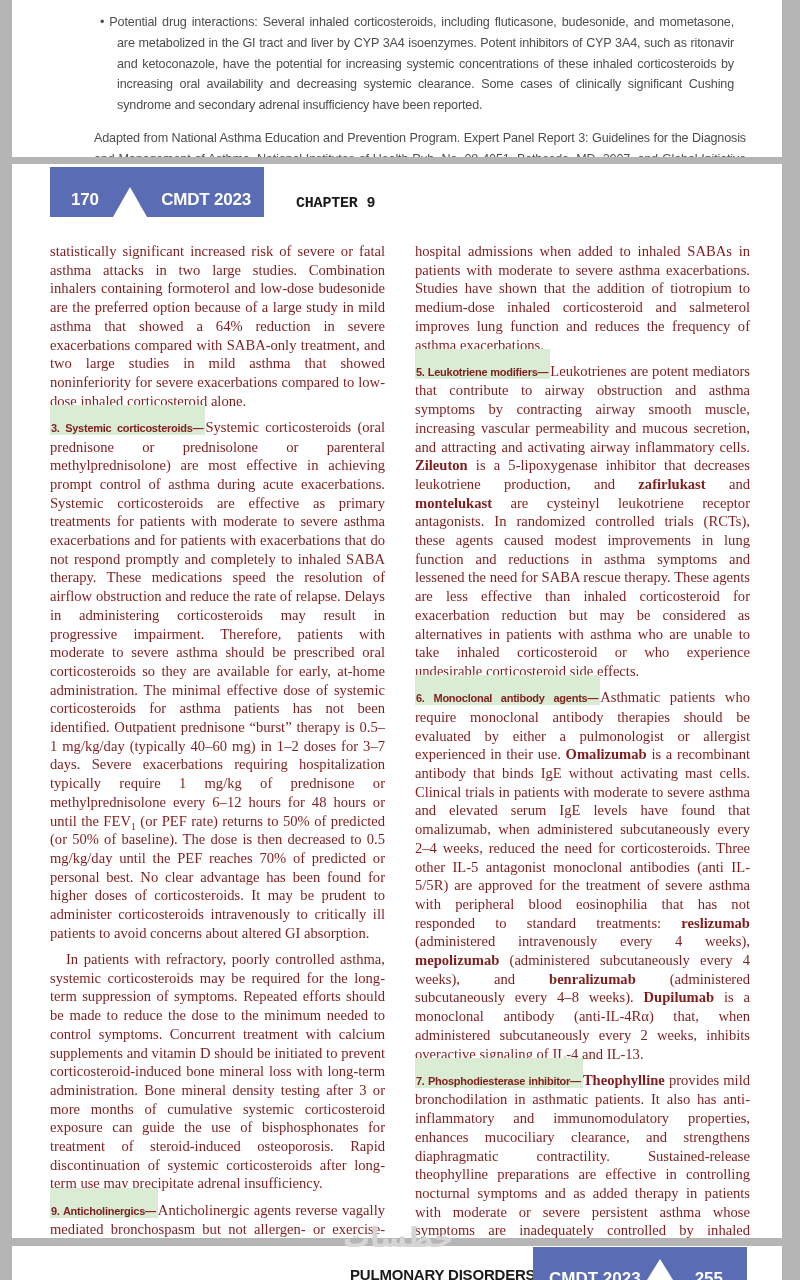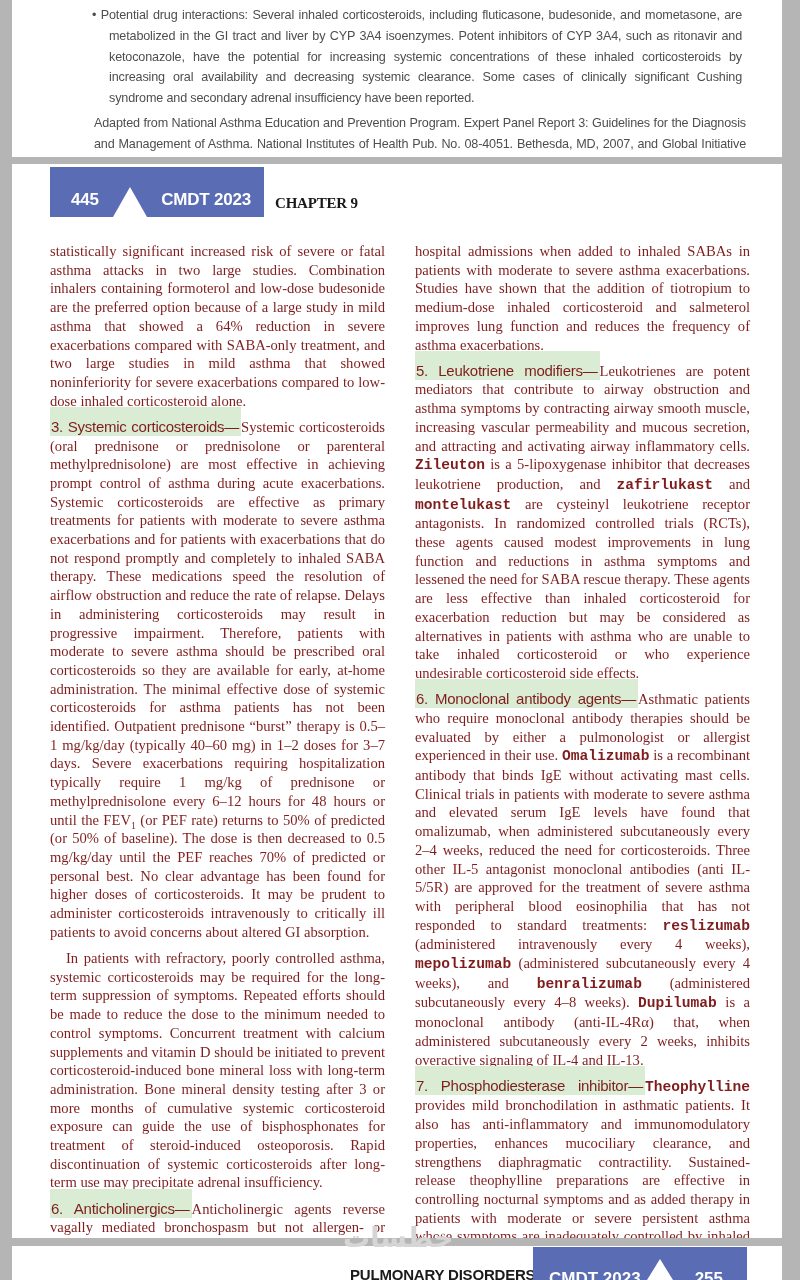--- a/index.html
+++ b/index.html
@@ -4,43 +4,43 @@
 <style>
   html,body{margin:0;padding:0;}
   body{background:#b5b5b5;font-family:"Liberation Serif",serif;}
   #canvas{position:relative;width:800px;height:1280px;overflow:hidden;background:#b5b5b5;}
   .page{position:absolute;left:12px;width:770px;background:#fff;}
   
   #page-prev{top:0;height:157px;overflow:hidden;}
   .topnote{font-family:"Liberation Sans",sans-serif;font-size:12.6px;line-height:20.8px;
            color:#4e4e4e;letter-spacing:-0.15px;text-align:justify;}
   .topnote-wrap{margin:5px 36px 0 76px;}
-  .bullet-para{padding-left:17px;text-indent:-17px;margin:4px;}
+  .bullet-para{padding-left:17px;text-indent:-17px;margin:12px;}
   .src-note{margin:0 0 0 6px;}
   
   #page-main{top:164px;height:1074px;overflow:hidden;}
   .banner{position:absolute;background:var(--banner-blue);}
   #banner-top{left:38px;top:3px;width:214px;height:50px;}
   .notch{position:absolute;width:0;height:0;border-left:17px solid transparent;
          border-right:17px solid transparent;border-bottom:30px solid #fff;bottom:0;}
   #banner-top .notch{left:63px;}
   .banner-text{position:absolute;color:#fff;font-family:"Liberation Sans",sans-serif;
                font-weight:bold;font-size:17px;letter-spacing:-0.2px;}
   #bt-page{left:21px;bottom:7px;}
   #bt-title{right:13px;bottom:7px;}
-  #chapter-label{position:absolute;left:263px;top:31px;font-family:Liberation Serif, serif;
+  #chapter-label{position:absolute;left:284px;top:31px;font-family:Liberation Mono, monospace;
                  font-weight:bold;font-size:15px;color:#1a1a1a;letter-spacing:-0.2px;}
   .columns{position:absolute;left:38px;top:78px;width:700px;display:flex;gap:30px;}
   .col{width:335px;}
   .para{margin:0 0 7.5px 0;font-size:14.6px;line-height:18.7px;color:#7f1d1d;
         text-align:justify;hyphens:auto;-webkit-hyphens:auto;}
   .para.indent{text-indent:16px;}
-  .sec-heading{font-family:"Liberation Sans",sans-serif;font-weight:normal;font-size:15px;
-               letter-spacing:-0.25px;background:var(--highlight-green);padding:11px 2px 1px 1px;}
-  .bold{font-weight:bold;font-family:Liberation Mono, monospace;}
+  .sec-heading{font-family:"Liberation Sans",sans-serif;font-weight:bold;font-size:11px;
+               letter-spacing:-0.25px;background:var(--highlight-green);padding:17px 2px 1px 1px;}
+  .bold{font-weight:bold;}
   sub{font-size:0.68em;line-height:0;}
   
   #page-next{top:1246px;height:43px;overflow:hidden;}
   #running-title{position:absolute;left:338px;top:20px;font-family:"Liberation Sans",sans-serif;
                  font-weight:bold;font-size:15px;color:#1a1a1a;letter-spacing:-0.2px;}
   #banner-bottom{left:521px;top:1px;width:214px;height:60px;}
   #banner-bottom .notch{left:114px;border-left-width:13px;border-right-width:13px;
                         border-bottom-width:21px;bottom:auto;top:12px;}
   #banner-bottom .row{position:absolute;left:0;right:0;top:22px;display:flex;
                       justify-content:space-between;padding:0 24px 0 16px;}
@@ -56,32 +56,32 @@
 
   <div class="page" id="page-prev">
     <div class="topnote topnote-wrap">
       <p class="bullet-para"><span>•</span>&nbsp;<span>Potential drug interactions: Several inhaled corticosteroids, including fluticasone, budesonide, and mometasone, are metabolized in the GI tract and liver by CYP 3A4 isoenzymes. Potent inhibitors of CYP 3A4, such as ritonavir and ketoconazole, have the potential for increasing systemic concentrations of these inhaled corticosteroids by increasing oral availability and decreasing systemic clearance. Some cases of clinically significant Cushing syndrome and secondary adrenal insufficiency have been reported.</span></p>
       <p class="src-note">Adapted from National Asthma Education and Prevention Program. Expert Panel Report 3: Guidelines for the Diagnosis and Management of Asthma. National Institutes of Health Pub. No. 08-4051. Bethesda, MD, 2007, and Global Initiative for Asthma. Global Strategy for Asthma Management and Prevention, 2019. (Available from: www.ginasthma.org.)</p>
     </div>
   </div>
 
   <div class="page" id="page-main">
     <div class="banner" id="banner-top">
-      <span class="banner-text" id="bt-page">445</span>
+      <span class="banner-text" id="bt-page">170</span>
       <div class="notch"></div>
       <span class="banner-text" id="bt-title">CMDT 2023</span>
     </div>
     <div id="chapter-label">CHAPTER 9</div>
 
     <div class="columns">
       <div class="col">
           <p class="para"><span>statistically significant increased risk of severe or fatal asthma attacks in two large studies. Combination inhalers containing formoterol and low-dose budesonide are the preferred option because of a large study in mild asthma that showed a 64% reduction in severe exacerbations compared with SABA-only treatment, and two large studies in mild asthma that showed noninferiority for severe exacerbations compared to low-dose inhaled corticosteroid alone.</span></p>
           <p class="para"><span class="sec-heading">3. Systemic corticosteroids—</span><span>Systemic corticosteroids (oral prednisone or prednisolone or parenteral methylprednisolone) are most effective in achieving prompt control of asthma during acute exacerbations. Systemic corticosteroids are effective as primary treatments for patients with moderate to severe asthma exacerbations and for patients with exacerbations that do not respond promptly and completely to inhaled SABA therapy. These medications speed the resolution of airflow obstruction and reduce the rate of relapse. Delays in administering corticosteroids may result in progressive impairment. Therefore, patients with moderate to severe asthma should be prescribed oral corticosteroids so they are available for early, at-home administration. The minimal effective dose of systemic corticosteroids for asthma patients has not been identified. Outpatient prednisone “burst” therapy is 0.5–1 mg/kg/day (typically 40–60 mg) in 1–2 doses for 3–7 days. Severe exacerbations requiring hospitalization typically require 1 mg/kg of prednisone or methylprednisolone every 6–12 hours for 48 hours or until the FEV</span><sub>1</sub><span> (or PEF rate) returns to 50% of predicted (or 50% of baseline). The dose is then decreased to 0.5 mg/kg/day until the PEF reaches 70% of predicted or personal best. No clear advantage has been found for higher doses of corticosteroids. It may be prudent to administer corticosteroids intravenously to critically ill patients to avoid concerns about altered GI absorption.</span></p>
           <p class="para indent"><span>In patients with refractory, poorly controlled asthma, systemic corticosteroids may be required for the long-term suppression of symptoms. Repeated efforts should be made to reduce the dose to the minimum needed to control symptoms. Concurrent treatment with calcium supplements and vitamin D should be initiated to prevent corticosteroid-induced bone mineral loss with long-term administration. Bone mineral density testing after 3 or more months of cumulative systemic corticosteroid exposure can guide the use of bisphosphonates for treatment of steroid-induced osteoporosis. Rapid discontinuation of systemic corticosteroids after long-term use may precipitate adrenal insufficiency.</span></p>
-          <p class="para"><span class="sec-heading">6. Anticholinergics—</span><span>Anticholinergic agents reverse vagally mediated bronchospasm but not allergen- or exercise-induced bronchospasm. They may decrease mucous gland hypersecretion. Both </span></p>
+          <p class="para"><span class="sec-heading">9. Anticholinergics—</span><span>Anticholinergic agents reverse vagally mediated bronchospasm but not allergen- or exercise-induced bronchospasm. They may decrease mucous gland hypersecretion. Both </span></p>
         </div>
       <div class="col">
           <p class="para"><span>hospital admissions when added to inhaled SABAs in patients with moderate to severe asthma exacerbations. Studies have shown that the addition of tiotropium to medium-dose inhaled corticosteroid and salmeterol improves lung function and reduces the frequency of asthma exacerbations.</span></p>
           <p class="para"><span class="sec-heading">5. Leukotriene modifiers—</span><span>Leukotrienes are potent mediators that contribute to airway obstruction and asthma symptoms by contracting airway smooth muscle, increasing vascular permeability and mucous secretion, and attracting and activating airway inflammatory cells. </span><span class="bold">Zileuton</span><span> is a 5-lipoxygenase inhibitor that decreases leukotriene production, and </span><span class="bold">zafirlukast</span><span> and </span><span class="bold">montelukast</span><span> are cysteinyl leukotriene receptor antagonists. In randomized controlled trials (RCTs), these agents caused modest improvements in lung function and reductions in asthma symptoms and lessened the need for SABA rescue therapy. These agents are less effective than inhaled corticosteroid for exacerbation reduction but may be considered as alternatives in patients with asthma who are unable to take inhaled corticosteroid or who experience undesirable corticosteroid side effects.</span></p>
           <p class="para"><span class="sec-heading">6. Monoclonal antibody agents—</span><span>Asthmatic patients who require monoclonal antibody therapies should be evaluated by either a pulmonologist or allergist experienced in their use. </span><span class="bold">Omalizumab</span><span> is a recombinant antibody that binds IgE without activating mast cells. Clinical trials in patients with moderate to severe asthma and elevated serum IgE levels have found that omalizumab, when administered subcutaneously every 2–4 weeks, reduced the need for corticosteroids. Three other IL-5 antagonist monoclonal antibodies (anti IL-5/5R) are approved for the treatment of severe asthma with peripheral blood eosinophilia that has not responded to standard treatments: </span><span class="bold">reslizumab</span><span> (administered intravenously every 4 weeks), </span><span class="bold">mepolizumab</span><span> (administered subcutaneously every 4 weeks), and </span><span class="bold">benralizumab</span><span> (administered subcutaneously every 4–8 weeks). </span><span class="bold">Dupilumab</span><span> is a monoclonal antibody (anti-IL-4Rα) that, when administered subcutaneously every 2 weeks, inhibits overactive signaling of IL-4 and IL-13.</span></p>
           <p class="para"><span class="sec-heading">7. Phosphodiesterase inhibitor—</span><span class="bold">Theophylline</span><span> provides mild bronchodilation in asthmatic patients. It also has anti-inflammatory and immunomodulatory properties, enhances mucociliary clearance, and strengthens diaphragmatic contractility. Sustained-release theophylline preparations are effective in controlling nocturnal symptoms and as added therapy in patients with moderate or severe persistent asthma whose symptoms are inadequately controlled by inhaled corticosteroids. Low-dose sustained-release theophylline is included as a less effective option in Step 3 treatment. Neither theophylline nor aminophylline is recommended for therapy of acute asthma exacerbations.</span></p>
         </div>
     </div>
   </div>
 

